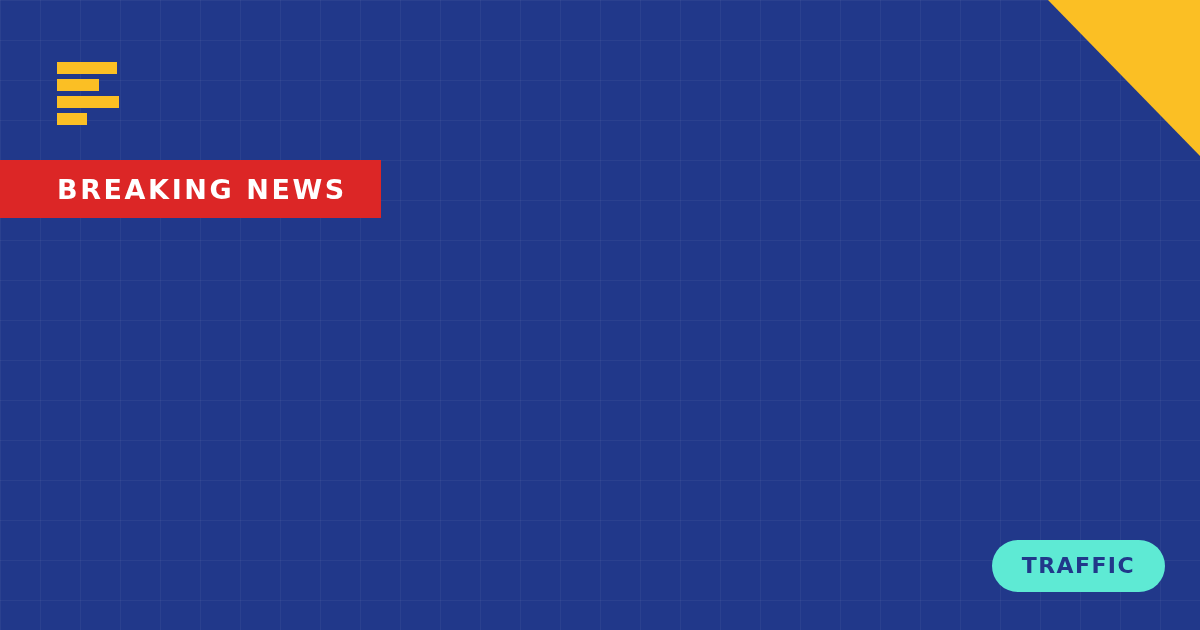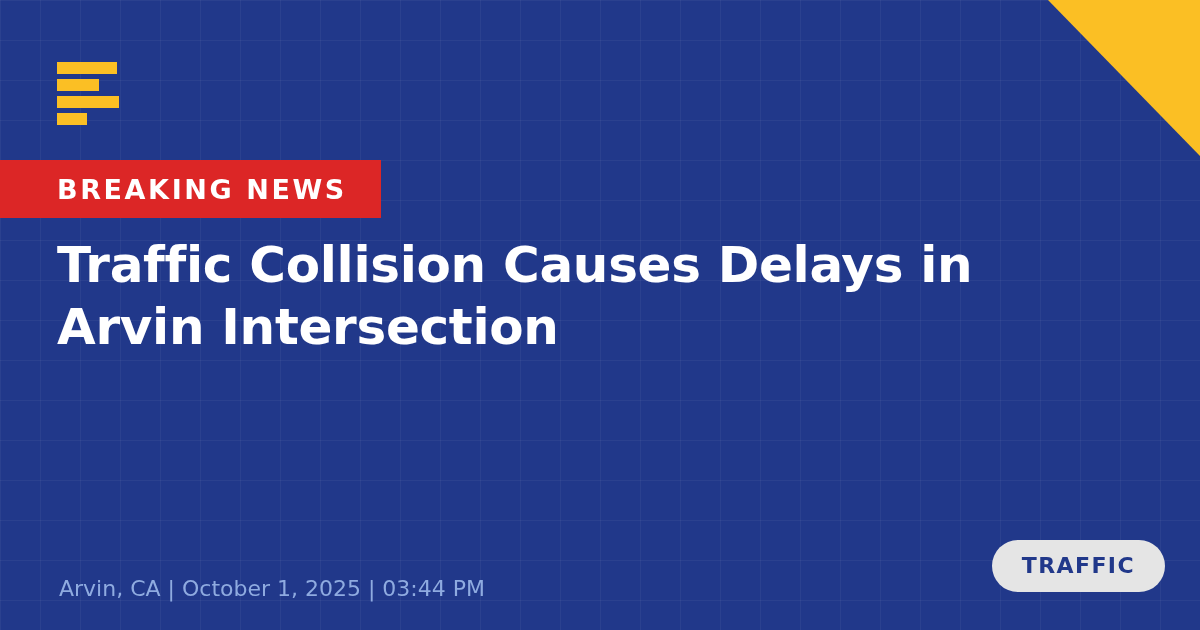--- a/index.html
+++ b/index.html
@@ -128,21 +128,21 @@
 
   
   #category-pill {
     position: absolute;
     right: 35px;
     top: 540px;
     height: 52px;
     min-width: 170px;
     padding: 0 30px;
     border-radius: 26px;
-    background: #e5e5e5;
+    background: #5eead4;
     display: flex;
     align-items: center;
     justify-content: center;
     z-index: 3;
   }
   #category-label {
     color: #21388a;
     font-size: 22px;
     font-weight: bold;
     letter-spacing: 1.4px;
@@ -163,22 +163,20 @@
     <span class="logo-bar b1" style="width: 60px;"></span>
     <span class="logo-bar b2" style="width: 42px;"></span>
     <span class="logo-bar b3" style="width: 62px;"></span>
     <span class="logo-bar b4" style="width: 30px;"></span>
   </div>
 
   <div id="breaking-banner">
     <span id="breaking-label">BREAKING NEWS</span>
   </div>
 
-  <h1 id="headline">Traffic Collision Causes Delays in Arvin Intersection</h1>
 
 
-  <div id="meta-line">Arvin, CA | October 1, 2025 | 03:44 PM</div>
 
   <div id="category-pill">
     <span id="category-label">TRAFFIC</span>
   </div>
 
 </div>
 
 </body></html>

